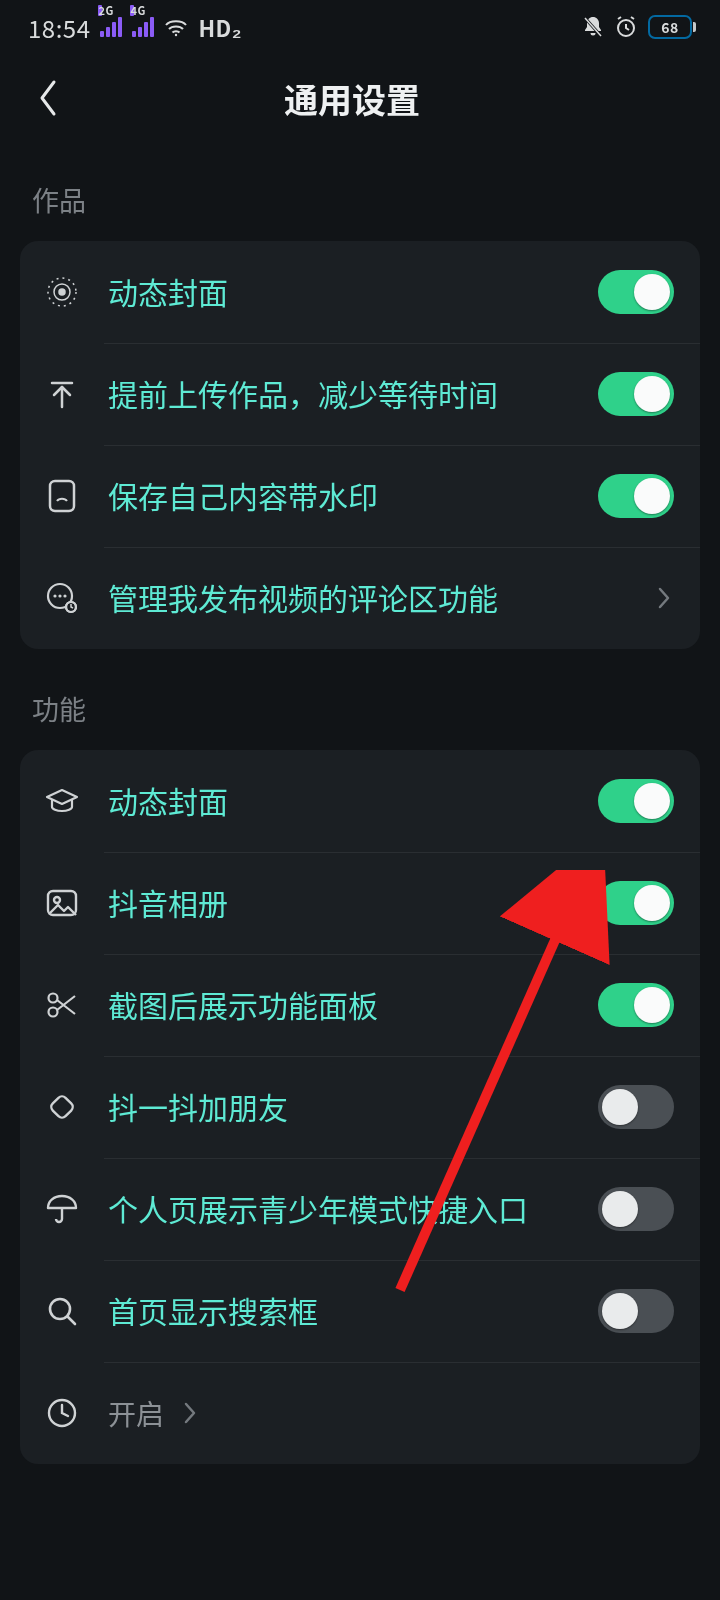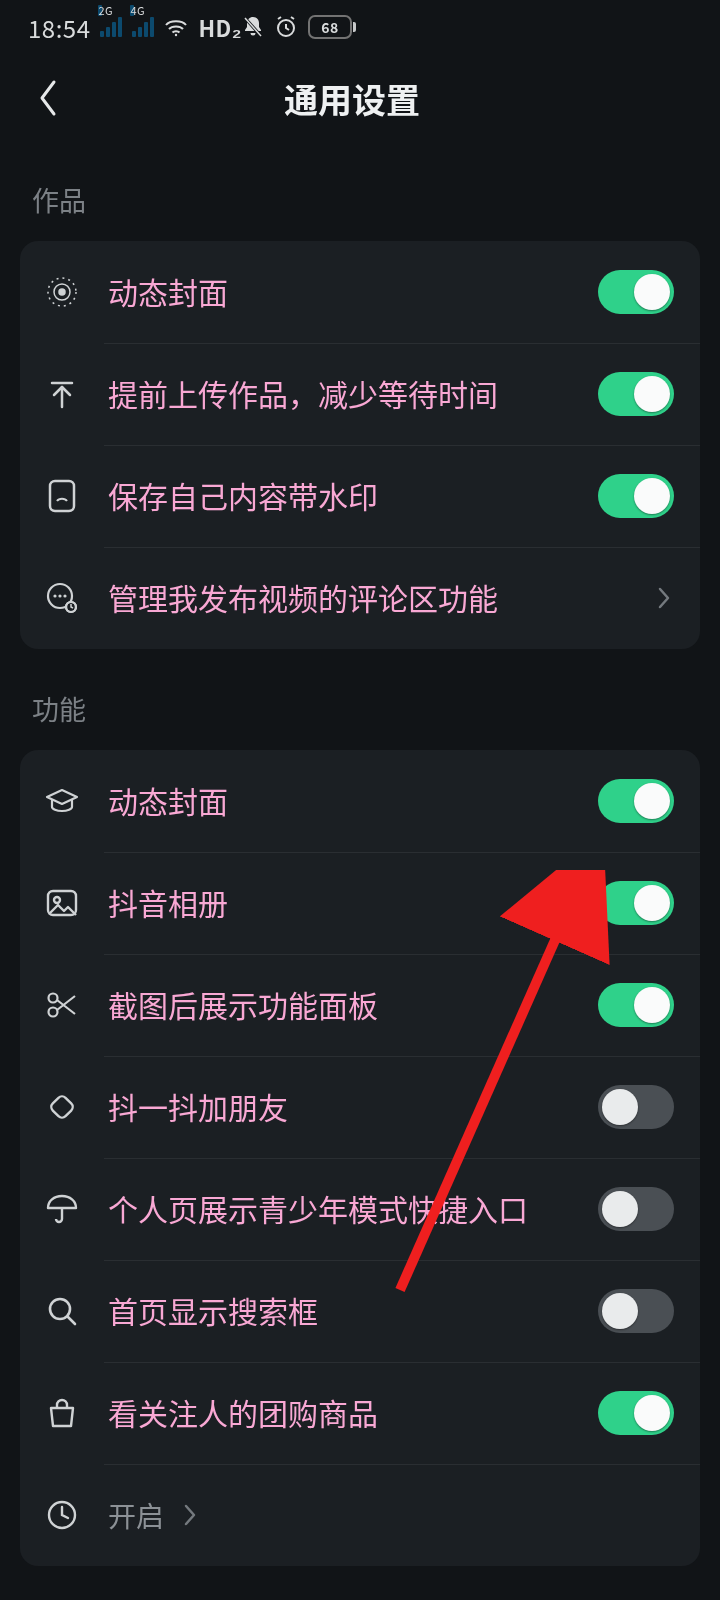--- a/index.html
+++ b/index.html
@@ -10,61 +10,63 @@
     color: #e6e8e9;
     font-family: -apple-system, "PingFang SC", "Noto Sans CJK SC", "Microsoft YaHei", sans-serif;
     overflow: hidden;
   }
   
   .statusbar {
     height: 54px;
     padding: 0 28px;
     display: flex;
     align-items: center;
+    justify-content: space-between;
     font-size: 24px;
     color: #d9dbdc;
     letter-spacing: .5px;
   }
   .statusbar .left,
   .statusbar .right {
     display: flex;
     align-items: center;
     gap: 10px;
   }
   .status-hd { font-size: 22px; font-weight: 700; }
   .signal-bars {
     display: inline-flex;
     align-items: flex-end;
     gap: 2px;
     height: 20px;
     position: relative;
   }
   .signal-bars span {
     width: 4px;
-    background: #0c4a6e;
+    background: #8b5cf6;
     border-radius: 1px;
+    font-weight: bold;
   }
   .signal-bars .b1{height:6px}.signal-bars .b2{height:10px}
   .signal-bars .b3{height:15px}.signal-bars .b4{height:20px}
   .signal-label {
     position: absolute;
     top: -12px; left: -2px;
     font-size: 11px;
     line-height: 11px;
     color: #d9dbdc;
   }
   .wifi-icon svg{display:block}
   .bell-icon svg,.alarm-icon svg{display:block}
   .battery {
     display: inline-flex;
     align-items: center;
   }
   .battery-body {
     width: 44px; height: 24px;
-    border: 2px solid #737373;
+    border: 2px solid #0369a1;
     border-radius: 7px;
     display: flex; align-items: center; justify-content: center;
     font-size: 14px; font-weight: 600;
     color: #d9dbdc;
     position: relative;
   }
   .battery-cap {
     position: absolute;
     right: -6px; top: 50%;
     transform: translateY(-50%);
@@ -125,21 +127,21 @@
   .row-icon {
     width: 44px; height: 44px;
     display: flex; align-items: center; justify-content: center;
     flex: 0 0 44px;
     color: #cfd2d4;
   }
   .row-icon svg { display: block; }
   .row-label {
     flex: 1 1 auto;
     font-size: 30px;
-    color: #f9a8d4;
+    color: #5eead4;
     line-height: 1.25;
   }
   .row-trailing {
     flex: 0 0 auto;
     display: flex;
     align-items: center;
     gap: 16px;
   }
   .row-value {
     font-size: 28px;
@@ -404,34 +406,20 @@
         </svg>
       </span>
       <span class="row-label">首页显示搜索框</span>
       <span class="row-trailing">
         <span class="toggle off">
             <span class="knob"></span>
           </span>
       </span>
     </div>
 
-    <div class="row">
-      <span class="row-icon">
-        <svg width="32" height="34" viewBox="0 0 32 34" fill="none" stroke="#cfd2d4" stroke-width="2.4" stroke-linejoin="round">
-          <path d="M5 12h22l-2 18H7L5 12z"></path>
-            <path d="M11 12V9a5 5 0 0 1 10 0v3"></path>
-        </svg>
-      </span>
-      <span class="row-label">看关注人的团购商品</span>
-      <span class="row-trailing">
-        <span class="toggle on">
-            <span class="knob"></span>
-          </span>
-      </span>
-    </div>
 
     <div class="row">
       <span class="row-icon">
         <svg width="32" height="32" viewBox="0 0 32 32" fill="none" stroke="#cfd2d4" stroke-width="2.4" stroke-linecap="round">
           <circle cx="16" cy="16" r="13"></circle>
             <path d="M16 8v8l6 3"></path>
         </svg>
       </span>
       <span class="row-trailing">
         <span class="row-value">开启</span>

